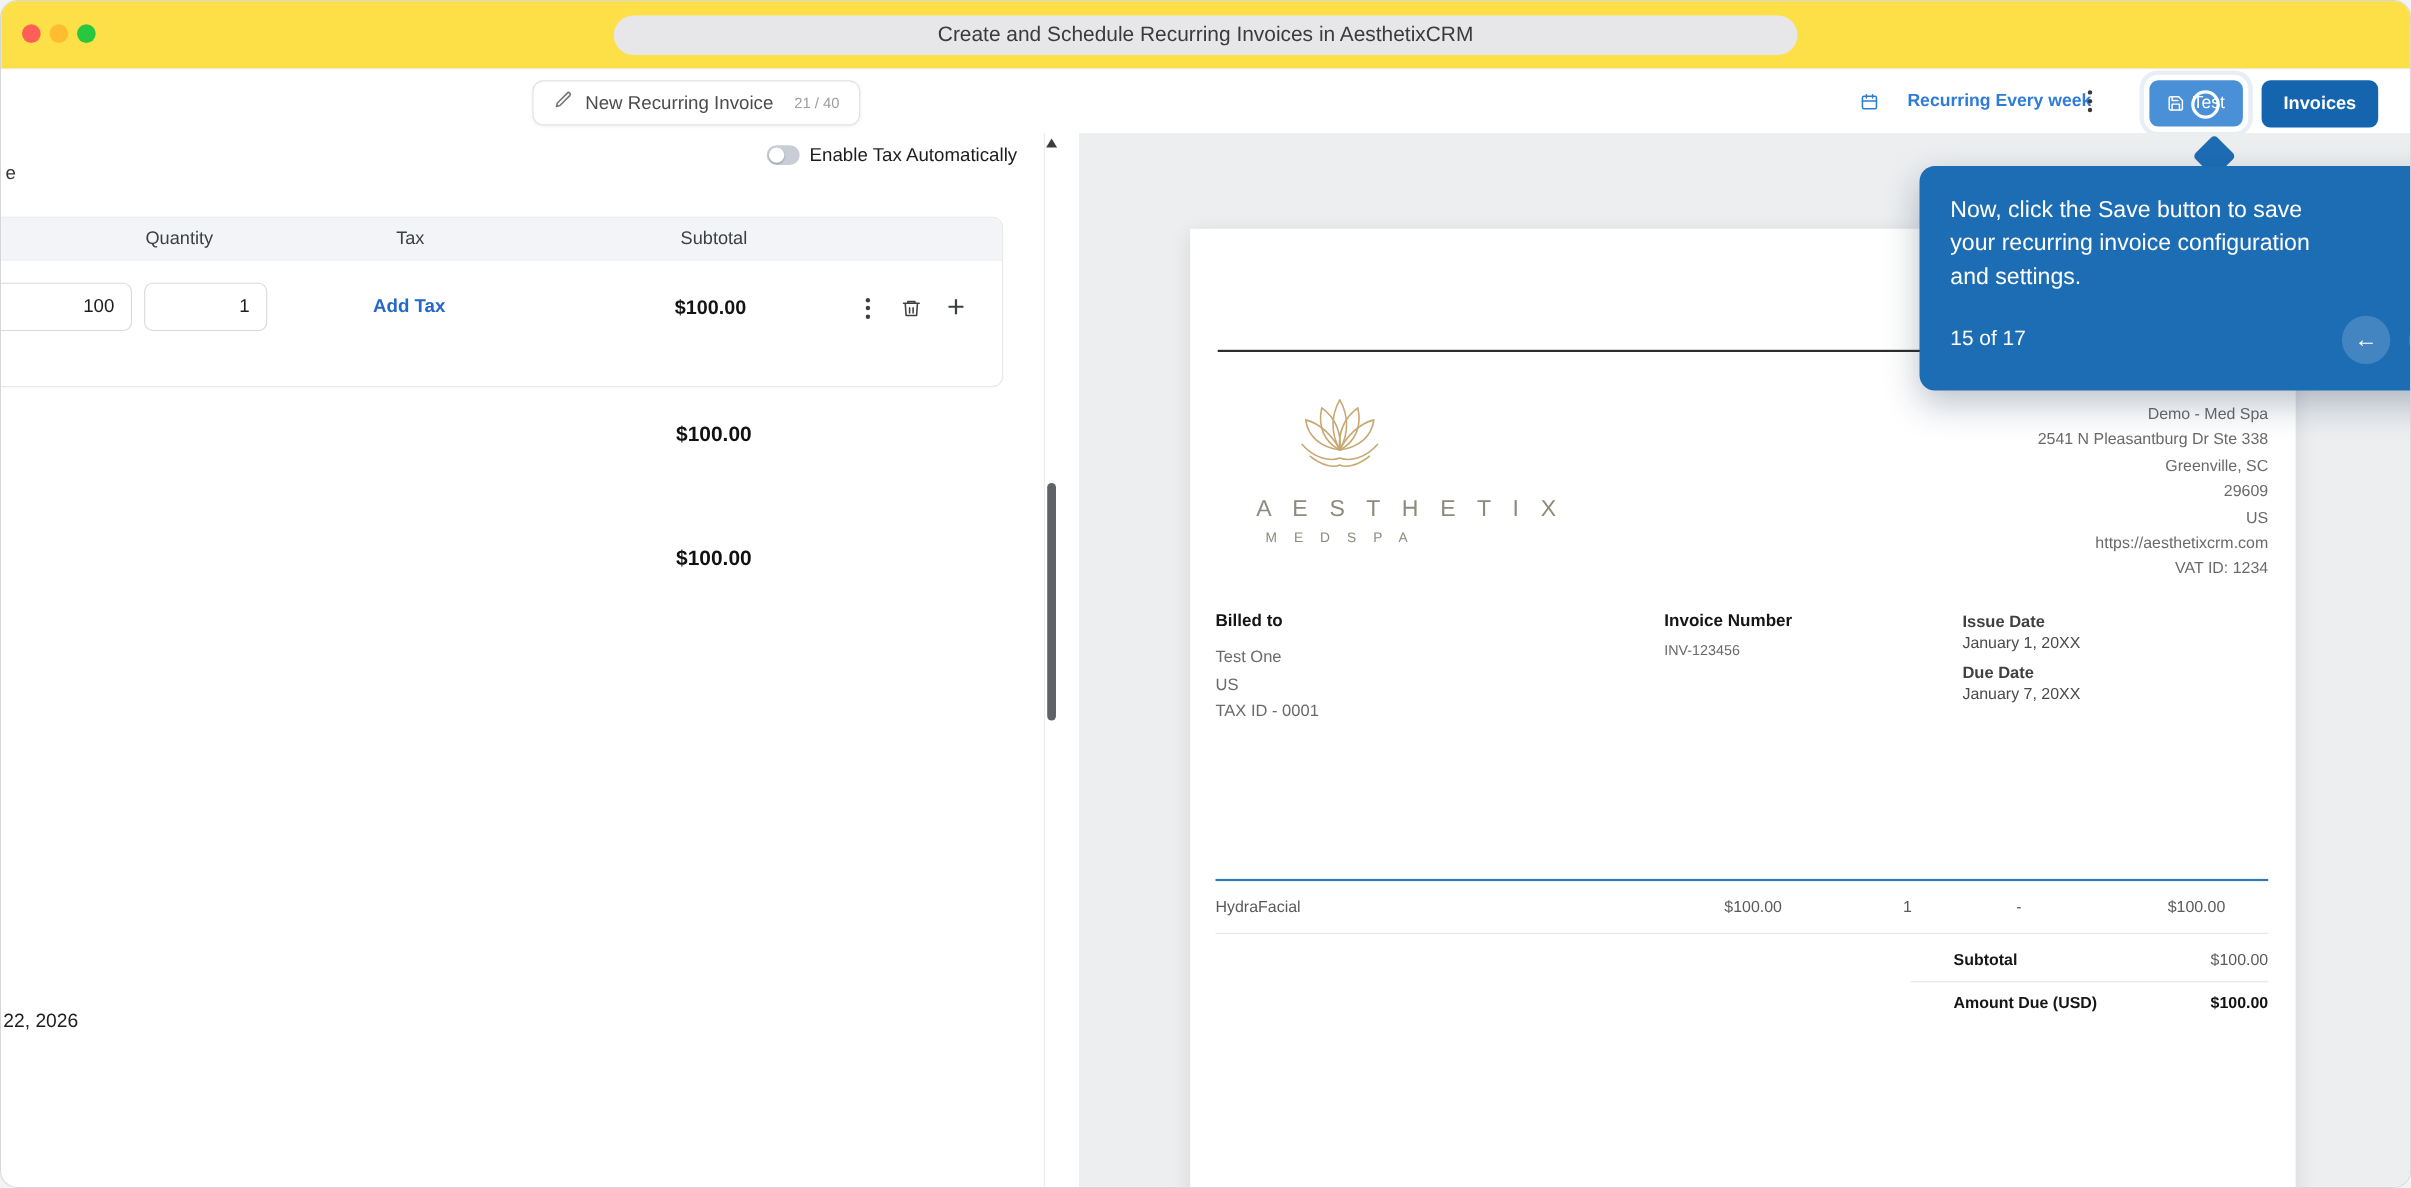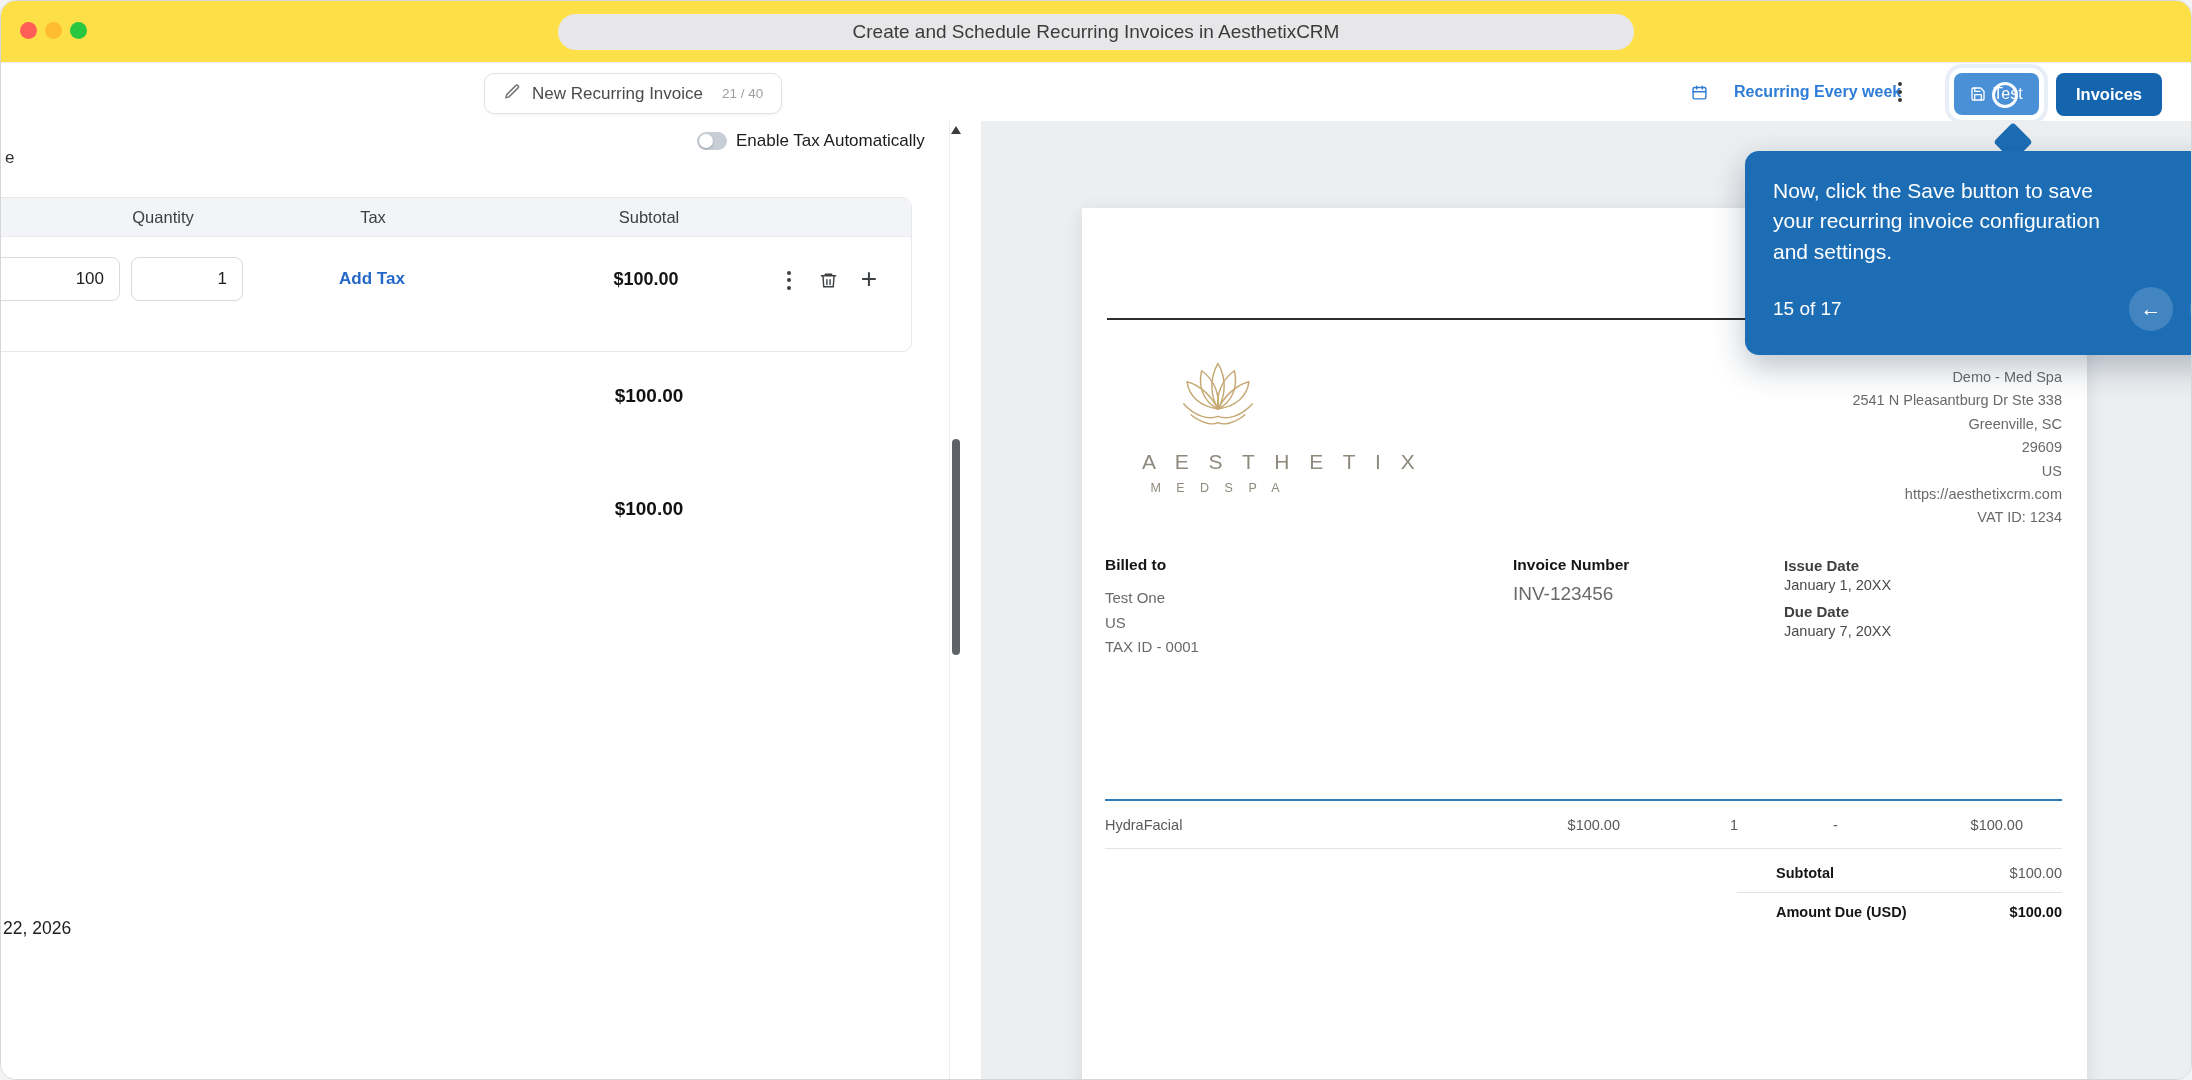--- a/index.html
+++ b/index.html
@@ -81,21 +81,21 @@
            box-shadow:0 4px 18px rgba(0,0,0,0.10); }
   .sheet-topline { position:absolute; left:25px; top:110px; width:955px; height:2px; background:#2e2e2e; }
   .logo-wrap { position:absolute; left:60px; top:150px; width:152px; text-align:center; }
   .logo-line1 { font-size:21px; letter-spacing:7px; color:#8f8a7e; margin-top:6px; white-space:nowrap; }
   .logo-line2 { font-size:12.5px; letter-spacing:6px; color:#8f8a7e; margin-top:7px; white-space:nowrap; }
   .company-block { position:absolute; right:25px; top:158px; text-align:right; font-size:14.5px; color:#6a6a6a; line-height:23.4px; }
   .billed { position:absolute; left:23px; top:348px; }
   .blk-label { font-size:15.5px; font-weight:700; color:#151515; }
   .billed-lines { margin-top:12px; font-size:15px; color:#6a6a6a; line-height:24.6px; }
   .invnum { position:absolute; left:431px; top:348px; }
-  .invnum-val { margin-top:9px; font-size:19px; color:#6a6a6a; }
+  .invnum-val { margin-top:9px; font-size:13px; color:#6a6a6a; }
   .dates { position:absolute; left:702px; top:349px; }
   .d-label { font-size:15px; font-weight:700; color:#404040; }
   .d-val { font-size:14.5px; color:#4a4a4a; margin-top:3px; }
   .d-gap { margin-top:10px; }
   .inv-cols { position:absolute; left:23px; width:957px; height:22px; }
   .inv-cols span { position:absolute; top:0; white-space:nowrap; }
   .th-row { top:566px; font-size:13.5px; font-weight:700; color:#1a1a1a; letter-spacing:0.3px; }
   .c-item { left:0; } .c-price { left:390px; width:125px; text-align:right; }
   .c-qty2 { left:619px; } .c-tax2 { left:728px; } .c-sub2 { left:782px; width:150px; text-align:right; }
   .blue-rule { position:absolute; left:23px; top:591px; width:957px; height:2px; background:#2d7cb9; }

